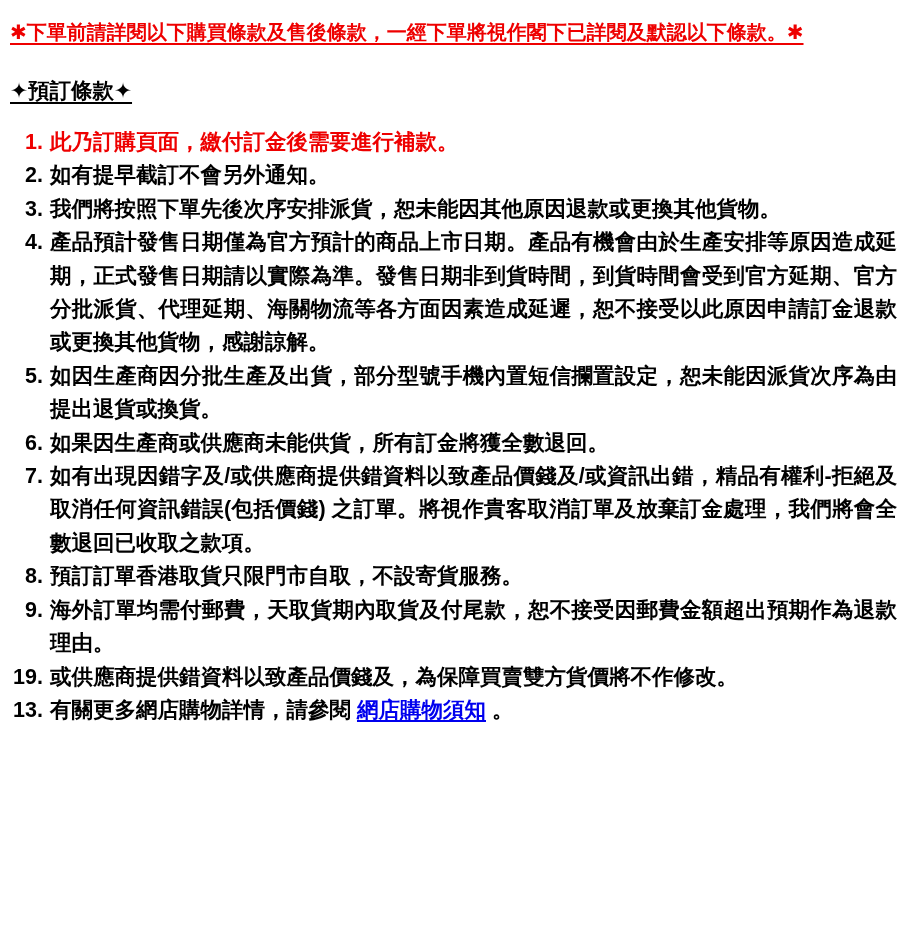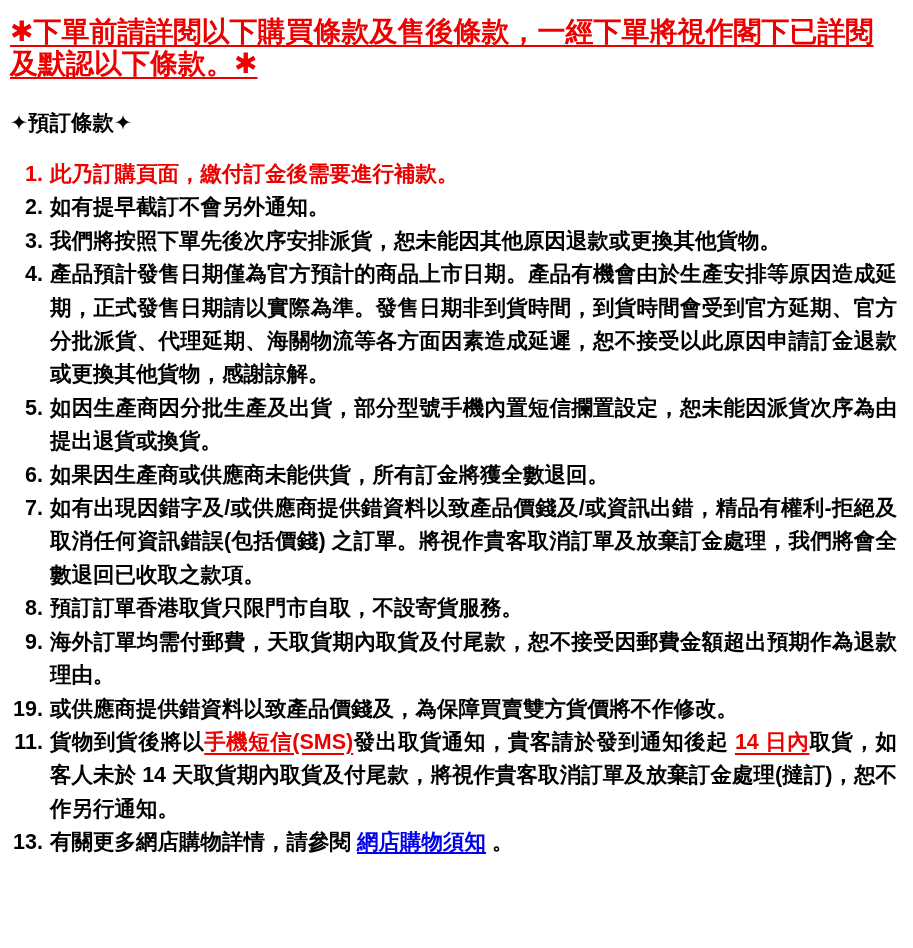--- a/index.html
+++ b/index.html
@@ -13,31 +13,32 @@
     font-weight: bold;
     color: #000000;
     -webkit-font-smoothing: antialiased;
   }
   .doc {
     padding: 10px 16px 12px 0;
     box-sizing: border-box;
   }
   .title {
     margin: 6px 0 0 10px;
-    font-size: 28px;
+    font-size: 20px;
     line-height: 32px;
     color: #ee0000;
     text-decoration: underline;
     text-underline-offset: 4px;
   }
   .heading {
     margin: 28px 0 20px 10px;
     font-size: 21.5px;
     line-height: 30px;
     color: #000000;
+    text-decoration: underline;
     text-underline-offset: 4px;
   }
   .terms {
     margin: 0;
     padding: 0;
     list-style: none;
     font-size: 21.5px;
     line-height: 33.4px;
   }
   .term {
@@ -125,24 +126,20 @@
     <li class="term">
       <span class="num">9.</span>
       <span class="txt">海外訂單均需付郵費，天取貨期內取貨及付尾款，恕不接受因郵費金額超出預期作為退款理由。</span>
     </li>
 
     <li class="term">
       <span class="num">19.</span>
       <span class="txt">或供應商提供錯資料以致產品價錢及，為保障買賣雙方貨價將不作修改。</span>
     </li>
 
-    <li class="term">
-      <span class="num">11.</span>
-      <span class="txt"><span>貨物到貨後將以</span><span class="hl">手機短信(SMS)</span><span>發出取貨通知，貴客請於發到通知後起 </span><span class="hl">14 日內</span><span>取貨，如客人未於 14 天取貨期內取貨及付尾款，將視作貴客取消訂單及放棄訂金處理(撻訂)，恕不作另行通知。</span></span>
-    </li>
 
 
     <li class="term">
       <span class="num">13.</span>
       <span class="txt"><span>有關更多網店購物詳情，請參閱 </span><a class="link">網店購物須知</a><span> 。</span></span>
     </li>
 
   </ol>
 
 </div>

